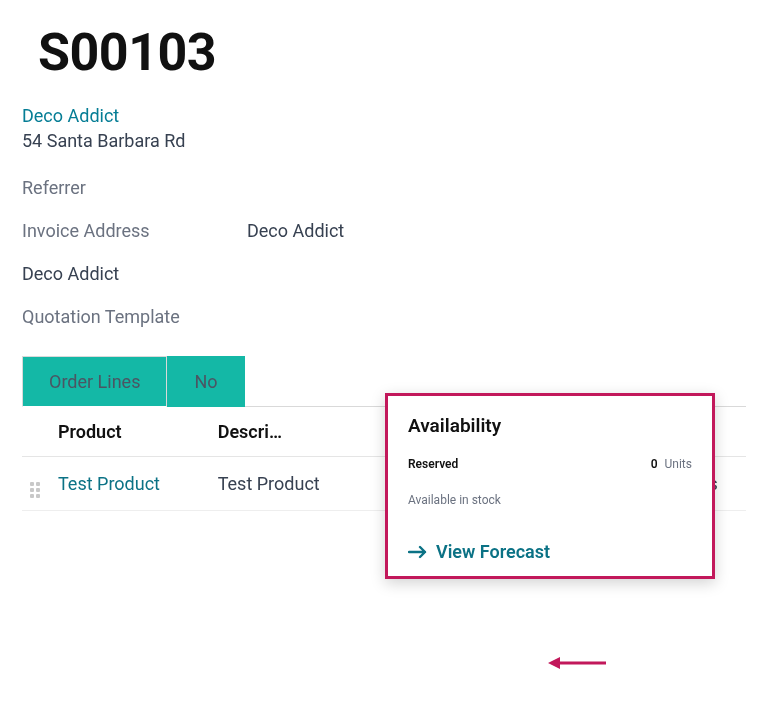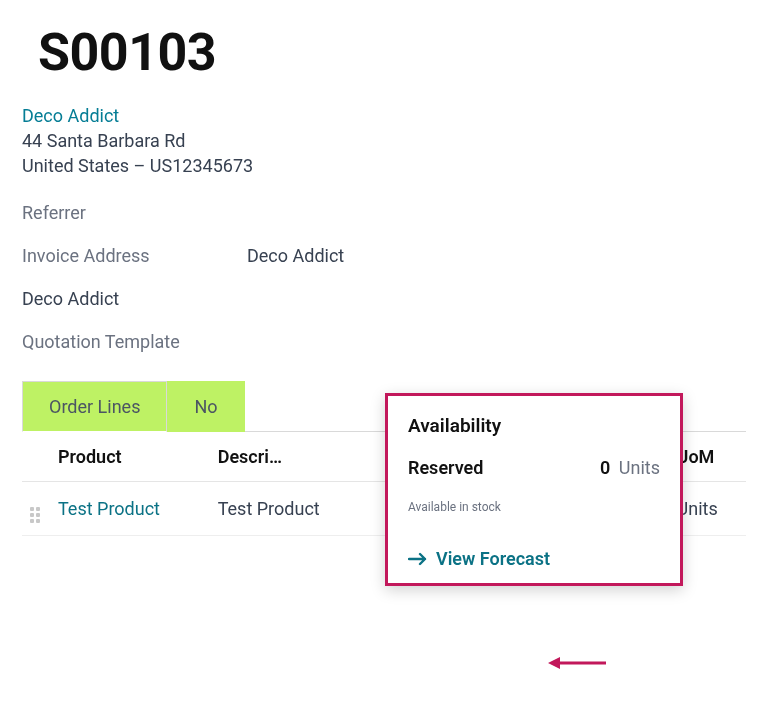--- a/index.html
+++ b/index.html
@@ -42,21 +42,21 @@
     margin-top: 28px;
   }
   .tab {
     padding: 14px 26px;
     font-size: 18px;
     color: #4b5563;
     border: 1px solid transparent;
     border-bottom: none;
     position: relative;
     top: 1px;
-    background: #bef264;
+    background: #14b8a6;
     white-space: nowrap;
   }
   .tab.active {
     border-color: #d9d9d9;
     border-bottom: 1px solid #fff;
   }
 
   table.lines {
     width: 100%;
     border-collapse: collapse;
@@ -87,37 +87,37 @@
   }
   .drag-handle span {
     width: 4px; height: 4px; background: #c8c8c8; border-radius: 1px;
   }
   .teal { color: #0b7285; }
 
   .popover {
     position: absolute;
     left: 385px;
     top: 393px;
-    width: 298px;
+    width: 330px;
     background: #fff;
     border: 3px solid #c2185b;
     box-shadow: 0 4px 14px rgba(0,0,0,0.18);
     padding: 18px 20px 14px 20px;
     z-index: 50;
   }
   .popover h3 {
     margin: 0 0 20px 0;
     font-size: 19px;
     font-weight: 600;
     color: #111;
   }
   .pop-row {
     display: flex;
     justify-content: space-between;
-    font-size: 18px;
+    font-size: 12px;
     margin-bottom: 22px;
   }
   .pop-row .lbl { font-weight: 600; color: #111; }
   .pop-row .val-num { font-weight: 600; color:#111; }
   .pop-row .val-unit { color:#6b7280; margin-left:4px; }
   .pop-status { font-size: 12px; color:#6b7280; margin-bottom: 34px; }
   .pop-link { color:#0b7285; font-size:18px; font-weight:600; display:flex; align-items:center; gap:8px; }
   .pop-link svg { width:20px; height:14px; }
 
   .arrow-annot {
@@ -134,22 +134,21 @@
   .area-icon { display:inline-block; }
 </style>
 </head>
 <body>
 
 <h1 class="page-title">S00103</h1>
 
 <div class="field-row">
   <div class="field-value">
     <div class="link addr-line">Deco Addict</div>
-    <div class="addr-line">44 Santa Barbara Rd</div>
-    <div class="addr-line">United States – US12345673</div>
+    <div class="addr-line">54 Santa Barbara Rd</div>
   </div>
 </div>
 
 <div class="field-row">
   <div class="field-label">Referrer</div>
   <div class="field-value"></div>
 </div>
 
 <div class="field-row">
   <div class="field-label">Invoice Address</div>

